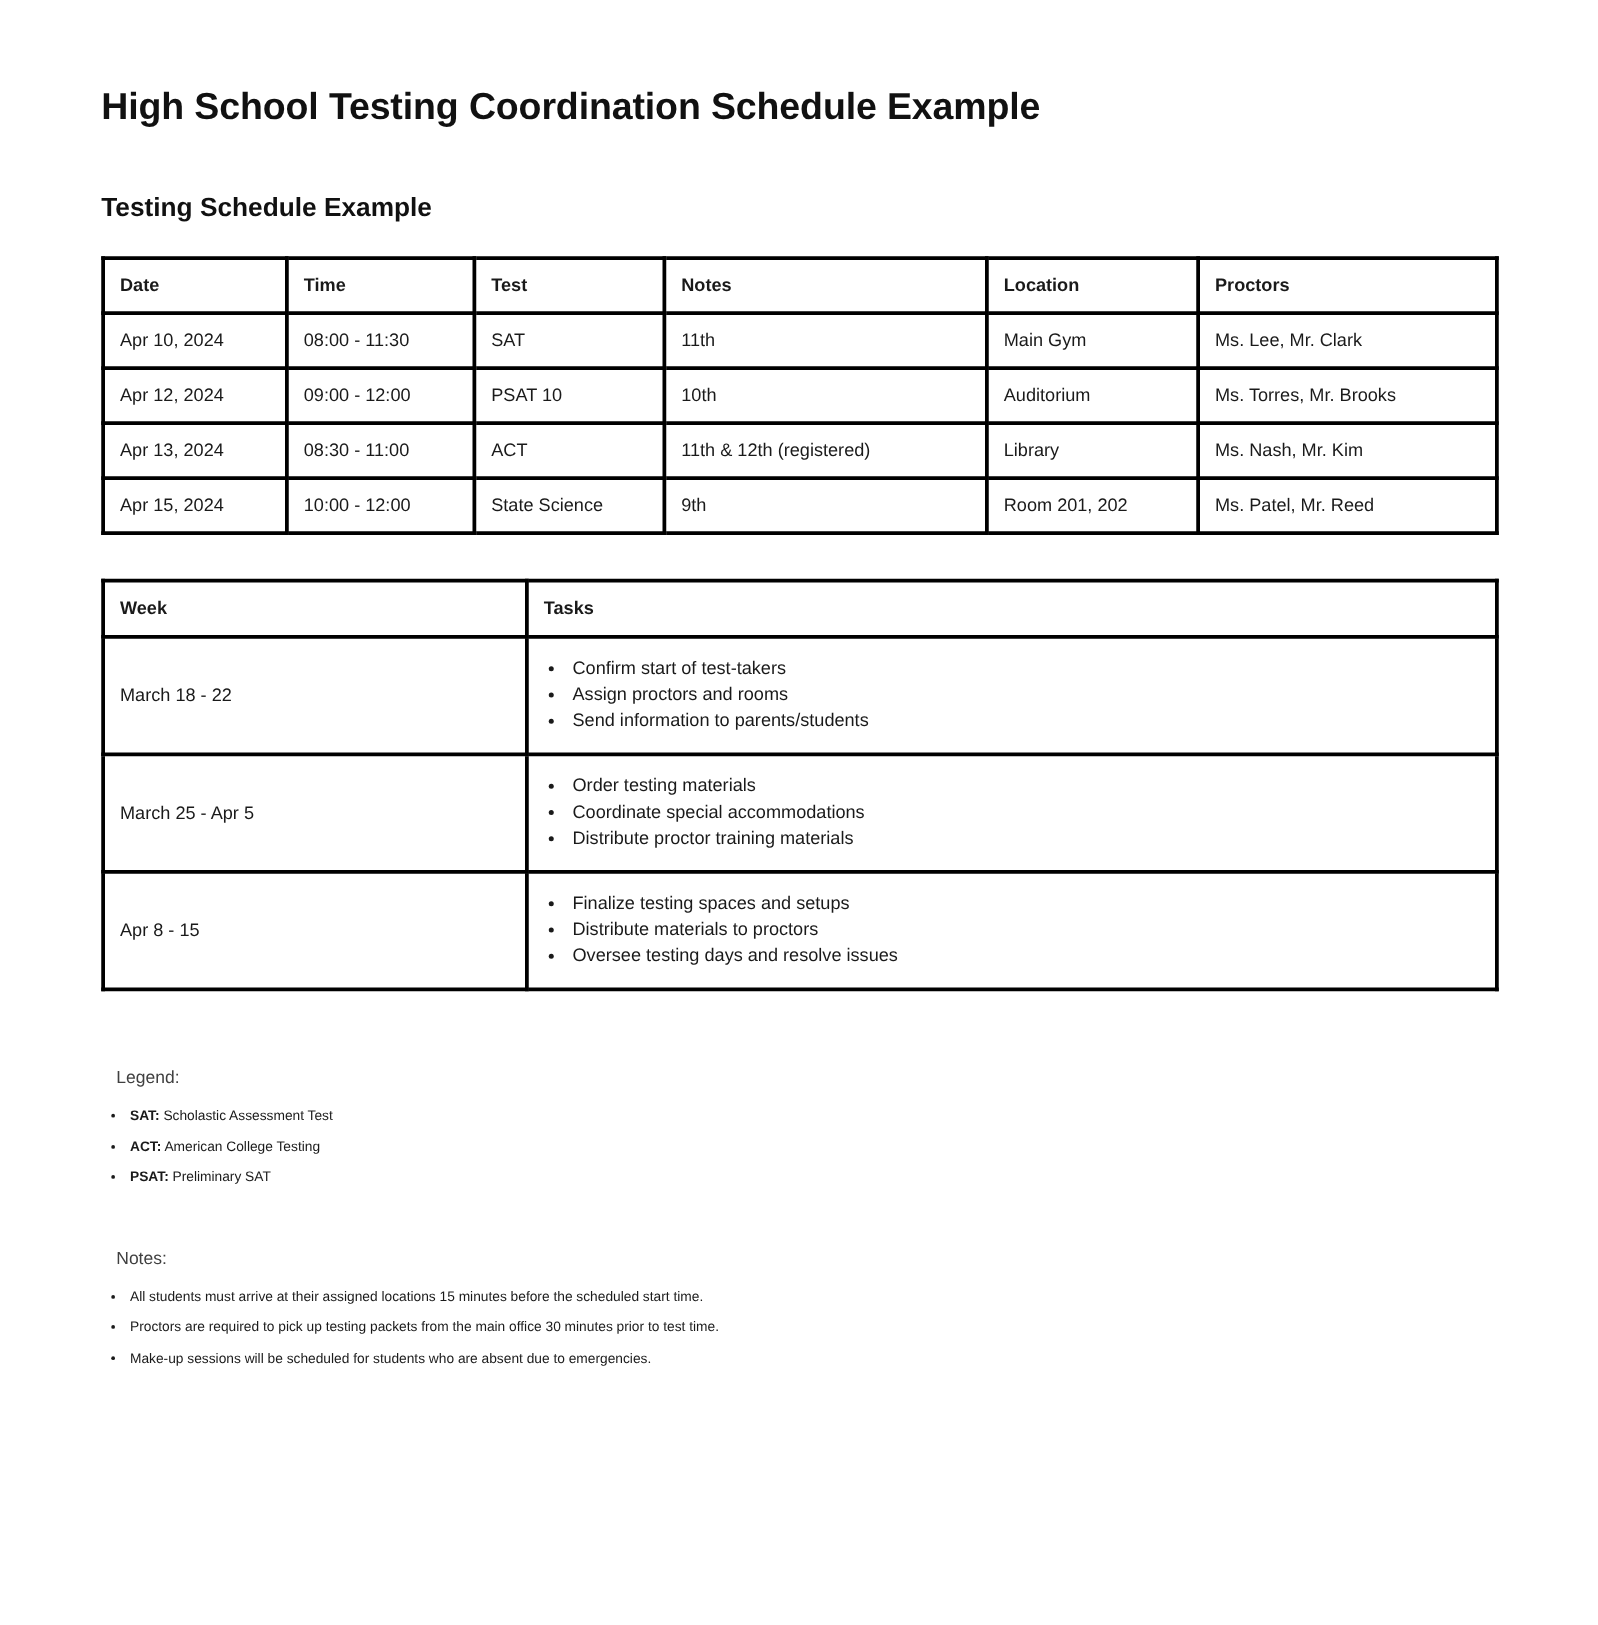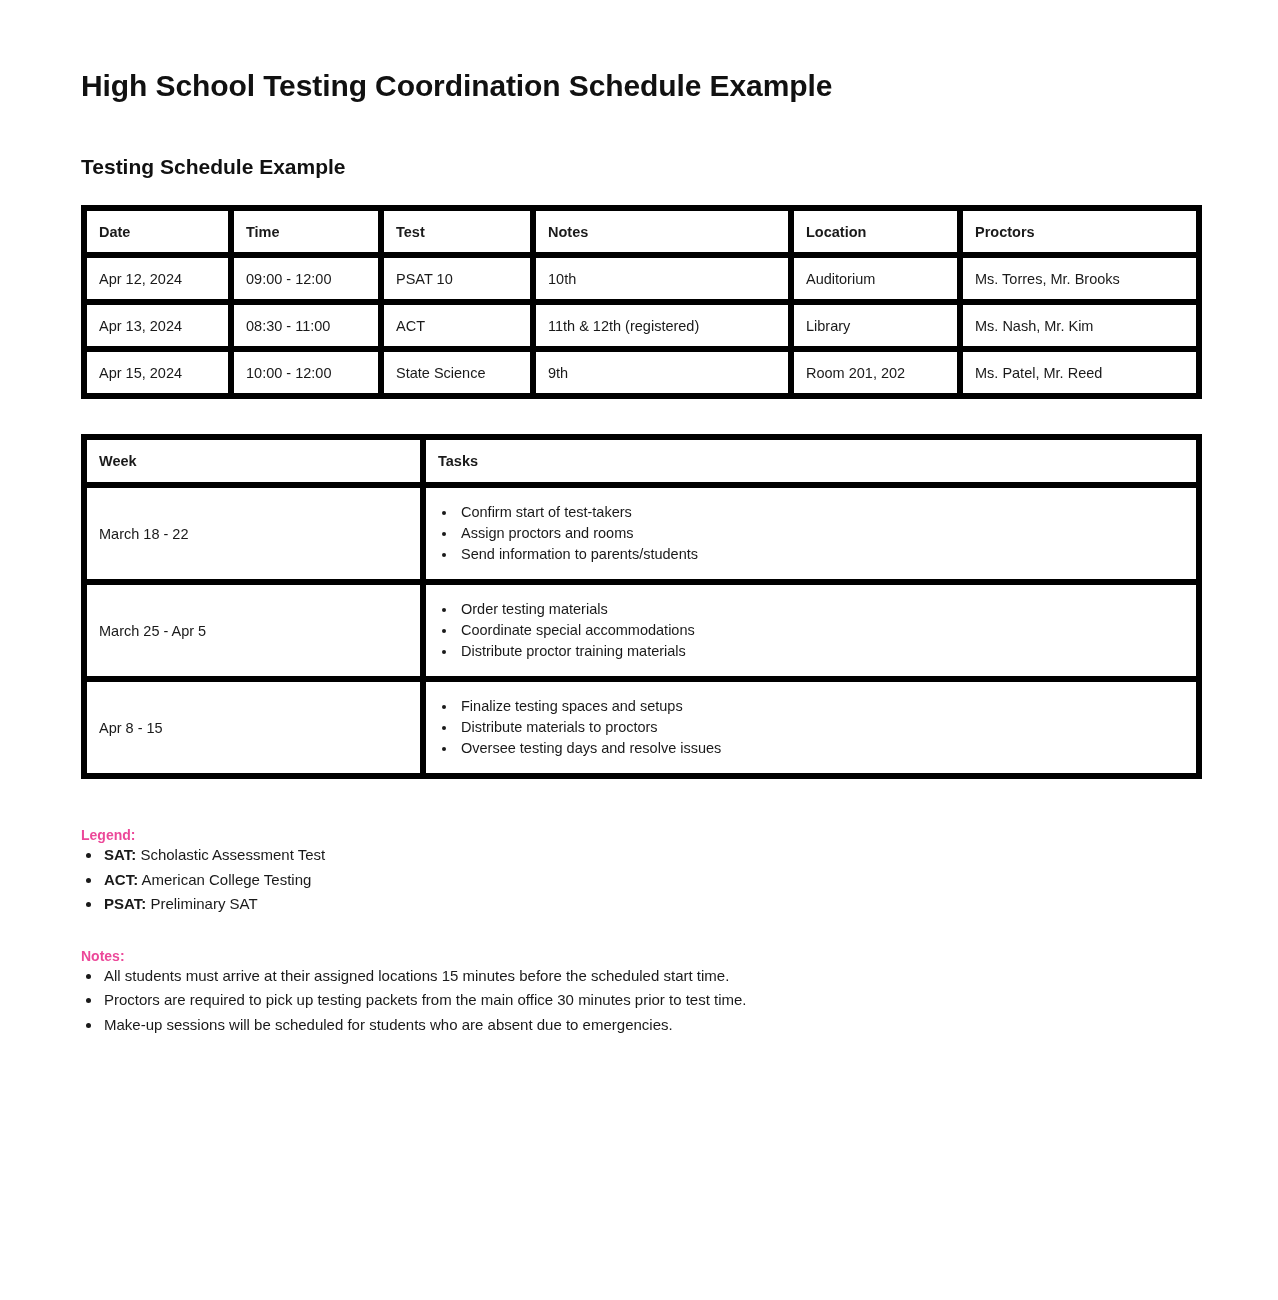--- a/index.html
+++ b/index.html
@@ -53,21 +53,21 @@
     width: 1115px;
     table-layout: fixed;
     font-size: 14.5px;
     margin: 0;
   }
   table.schedule-table { margin-top: 26px; }
   table.timeline-table { margin-top: 35px; }
 
   table.data-table th,
   table.data-table td {
-    border: 6px solid #000000;
+    border: 3px solid #000000;
     text-align: left;
     vertical-align: middle;
     color: #1a1a1a;
   }
   table.data-table th {
     font-weight: bold;
     font-size: 14.5px;
   }
 
   
@@ -103,36 +103,36 @@
   }
   ul.task-list li {
     font-size: 14.5px;
     line-height: 21px;
     margin: 0;
     padding-left: 4px;
   }
 
   .block-label {
     font-size: 14px;
-    font-weight: bold;
-    color: #ec4899;
-    margin: 0;
+    font-weight: normal;
+    color: #404040;
+    margin: 12px;
   }
   .legend-label { padding-top: 48px; }
   .notes-label  { padding-top: 31px; }
 
   ul.plain-list {
     margin: 0;
     padding: 0 0 0 21px;
     list-style-type: disc;
   }
   .legend-list { margin-top: 14px; }
   .notes-list  { margin-top: 14px; }
   ul.plain-list li {
-    font-size: 15px;
+    font-size: 11px;
     line-height: 24.5px;
     color: #1a1a1a;
     padding-left: 2px;
   }
   ul.plain-list li .term { font-weight: bold; }
 </style>
 </head>
 <body>
 
 <div class="page">
@@ -155,20 +155,28 @@
         <tr>
           <th>Date</th>
           <th>Time</th>
           <th>Test</th>
           <th>Notes</th>
           <th>Location</th>
           <th>Proctors</th>
         </tr>
       </thead>
       <tbody>
+        <tr>
+          <td>Apr 10, 2024</td>
+          <td>08:00 - 11:30</td>
+          <td>SAT</td>
+          <td>11th</td>
+          <td>Main Gym</td>
+          <td>Ms. Lee, Mr. Clark</td>
+        </tr>
         <tr>
           <td>Apr 12, 2024</td>
           <td>09:00 - 12:00</td>
           <td>PSAT 10</td>
           <td>10th</td>
           <td>Auditorium</td>
           <td>Ms. Torres, Mr. Brooks</td>
         </tr>
         <tr>
           <td>Apr 13, 2024</td>

